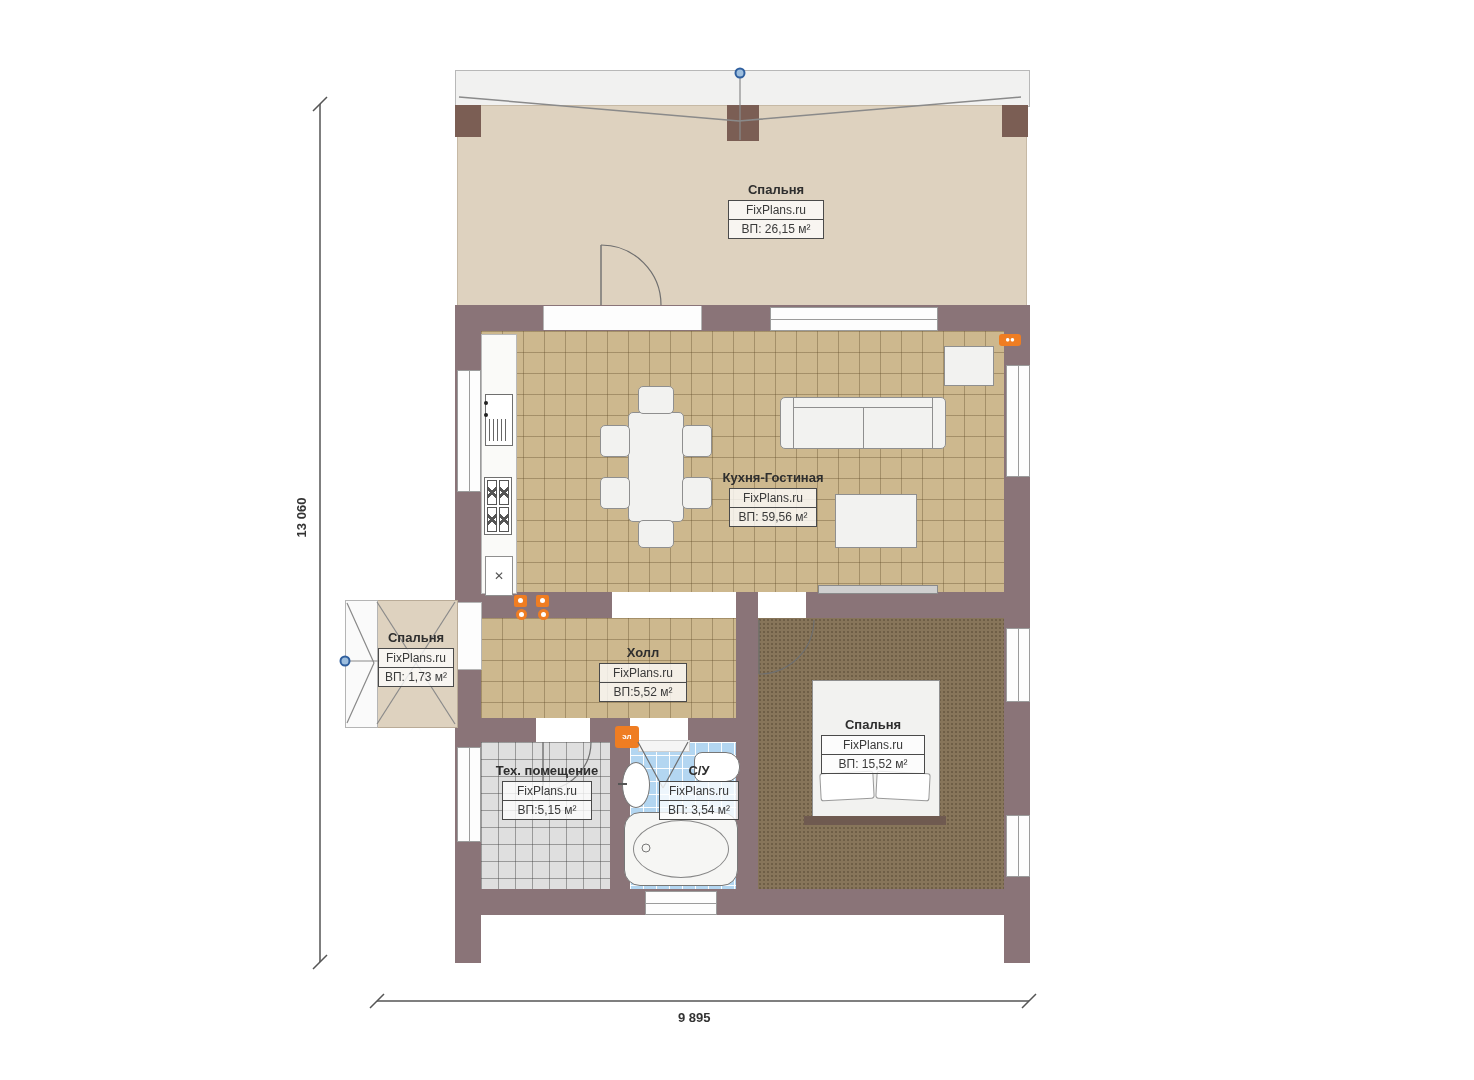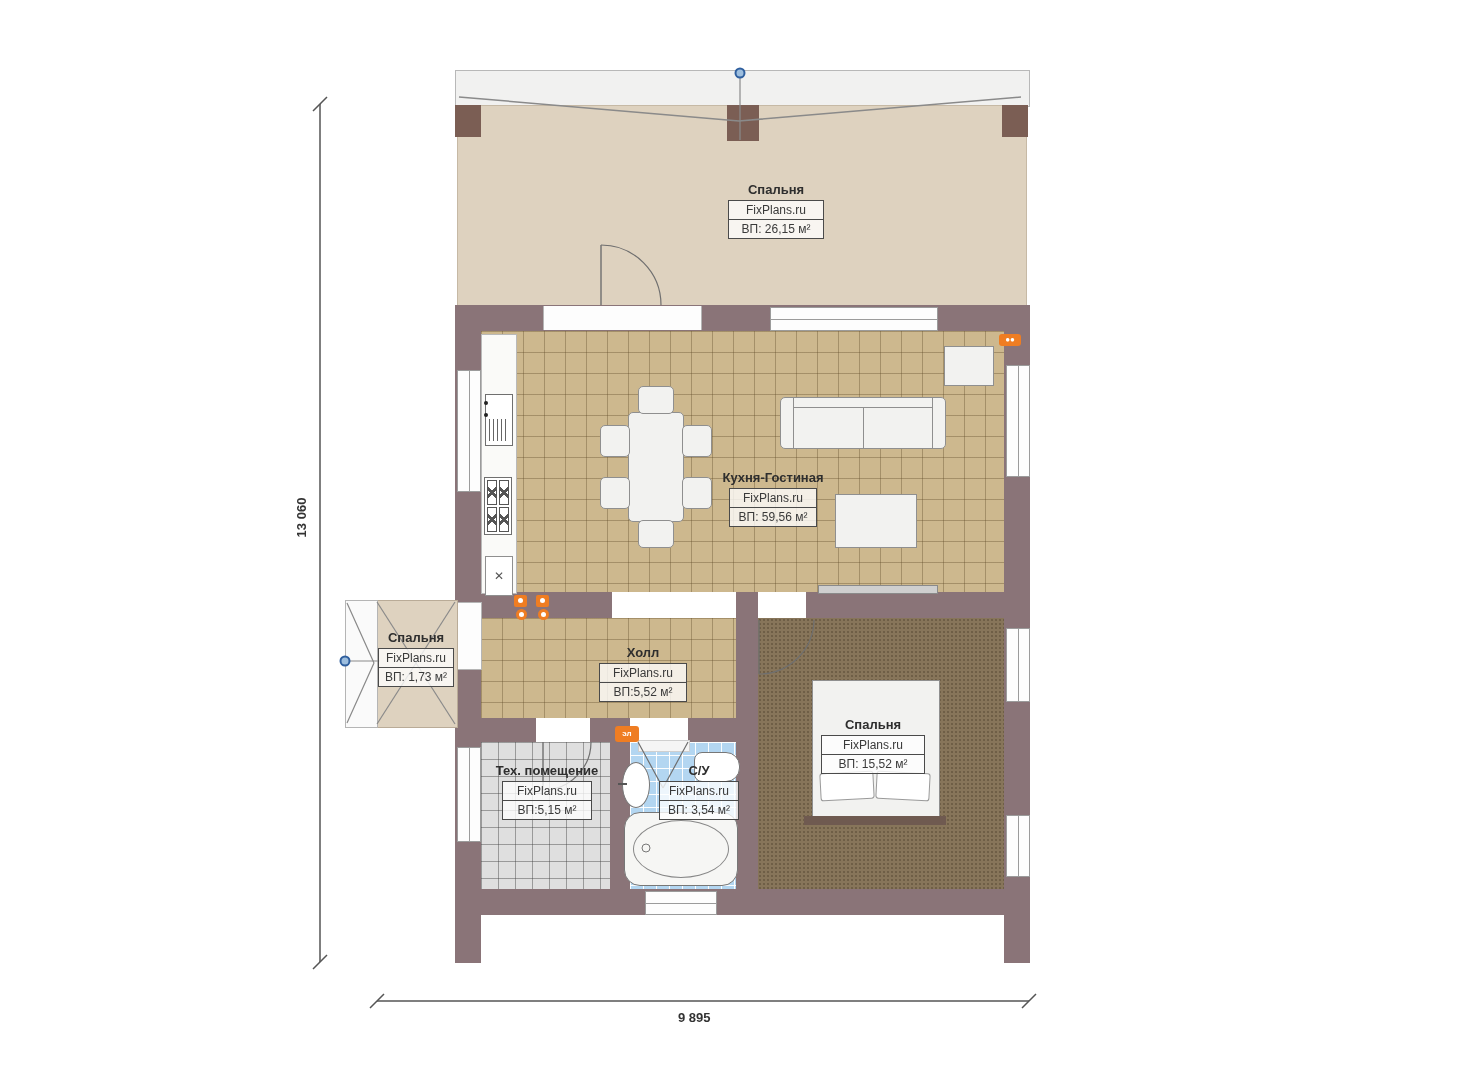--- a/index.html
+++ b/index.html
@@ -183,21 +183,21 @@
 
   <div class="socket" style="left:514px;top:595px;">
     <div class="sq"></div>
     <div class="ci"></div>
   </div>
   <div class="socket" style="left:536px;top:595px;">
     <div class="sq"></div>
     <div class="ci"></div>
   </div>
   <div class="omark" style="left:999px;top:334px;width:22px;height:12px;">●●</div>
-  <div class="omark" style="left:615px;top:726px;width:24px;height:16px;">эл</div>
+  <div class="omark" style="left:615px;top:726px;width:24px;height:22px;">эл</div>
 
   <svg class="overlay" width="1474" height="1080" viewBox="0 0 1474 1080">
 
     <path d="M459,97 L739,121 L1021,97" fill="none" stroke="#8a8a8a" stroke-width="1.5"></path>
     <line x1="740" y1="77" x2="740" y2="140" stroke="#8a8a8a" stroke-width="1.2"></line>
     <circle cx="740" cy="73" r="4.5" fill="#9dbede" stroke="#2f5f9e" stroke-width="2"></circle>
 
     <line x1="601" y1="305" x2="601" y2="245" stroke="#6f6f6f" stroke-width="1.4"></line>
     <path d="M601,245 A60,60 0 0 1 661,305" fill="none" stroke="#6f6f6f" stroke-width="1.2"></path>
 

